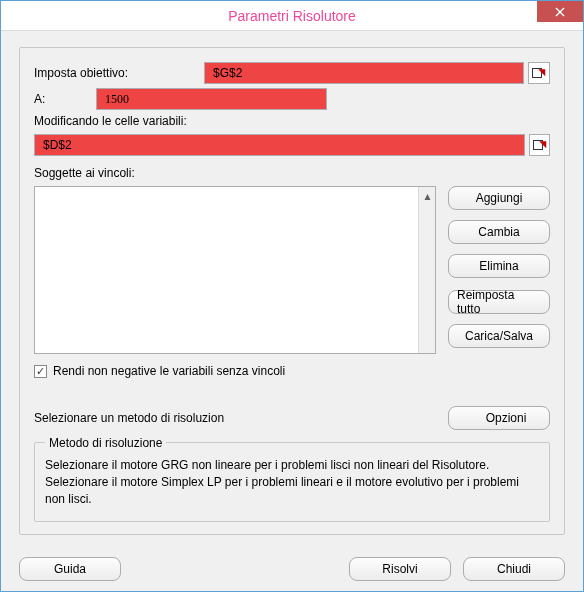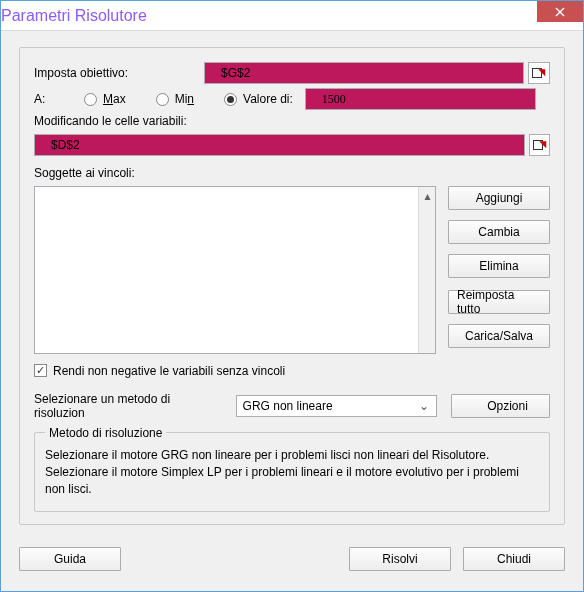--- a/index.html
+++ b/index.html
@@ -1,49 +1,49 @@
 <!DOCTYPE html>
 <html><head>
 <meta charset="utf-8">
 <style>
   * { box-sizing: border-box; font-family: "Segoe UI", Tahoma, sans-serif; font-size: 12px; }
   body { margin: 0; background: #fff; }
   .window { width: 584px; height: 592px; background: #f0f0f0; border: 1px solid #5aa1d6; position: relative; }
   .titlebar { height: 30px; background: #fff; display: flex; align-items: center; position: relative; border-bottom: 1px solid #dcdcdc; }
-  .titlebar-title { flex: 1; color: #8b5cf6; font-size: 16px; }
+  .titlebar-title { flex: 1; text-align: center; color: #ec4899; font-size: 14px; }
   .close-btn { width: 46px; height: 21px; background: #c75050; color: #fff; display: flex; align-items: center; justify-content: center; position: absolute; right: 0; top: 0; }
   .close-btn svg { width: 10px; height: 10px; }
   .content { padding: 16px 18px 12px 18px; }
   .panel { border: 1px solid #c9c9c9; border-radius: 2px; padding: 14px 14px 10px 14px; background: #f0f0f0; }
   .row { display: flex; align-items: center; margin-bottom: 4px; }
   .lbl { color: #000; }
   .lbl-obj { width: 170px; }
   .lbl-a { width: 50px; }
-  .input-text { background: #be185d; border: 1px solid #abadb3; height: 22px; padding: 2px 16px; color: #000; }
+  .input-text { background: #ef4444; border: 1px solid #abadb3; height: 22px; padding: 2px 8px; color: #000; }
   .input-obj { flex: 1; }
   .range-icon { width: 22px; height: 22px; border: 1px solid #abadb3; background: #fff; display: flex; align-items: center; justify-content: center; margin-left: 4px; }
   .range-icon-inner { width: 14px; height: 14px; position: relative; }
   .range-icon-inner .sheet { position: absolute; top: 2px; left: 0; width: 10px; height: 10px; background: #fff; border: 1px solid #333; }
   .range-icon-inner .arrow { position: absolute; top: 0; right: 0; width: 0; height: 0; border-left: 5px solid #c00; border-top: 5px solid transparent; border-bottom: 5px solid transparent; transform: rotate(-45deg); }
   .radio-group { display: flex; align-items: center; gap: 30px; }
   .radio-item { display: flex; align-items: center; gap: 6px; }
   .radio { width: 13px; height: 13px; border-radius: 50%; border: 1px solid #888; background: #fff; display: flex; align-items: center; justify-content: center; }
   .radio.checked::after { content: ""; width: 7px; height: 7px; border-radius: 50%; background: #333; display: block; }
   .input-val { width: 231px; margin-left: 12px; font-family: Liberation Serif, serif; }
   .section-lbl { margin-bottom: 6px; display: block; }
   .input-full { width: 100%; }
   .row2 { display: flex; align-items: center; margin-bottom: 10px; }
   .constraints-area { display: flex; gap: 12px; margin-bottom: 10px; }
   .listbox { flex: 1; height: 168px; background: #fff; border: 1px solid #abadb3; position: relative; }
   .scrollbar { width: 17px; height: 100%; background: #f0f0f0; border-left: 1px solid #dcdcdc; position: absolute; right: 0; top: 0; }
   .scroll-arrow { width: 17px; height: 17px; display: flex; align-items: center; justify-content: center; color: #606060;}
   .side-buttons { width: 102px; display: flex; flex-direction: column; gap: 10px; }
-  .btn { height: 24px; background: linear-gradient(#fdfdfd,#ececec); border: 1px solid #acacac; border-radius: 1px; display: flex; align-items: center; justify-content: center; cursor: default; color: #000; padding: 0 8px; }
+  .btn { height: 24px; background: linear-gradient(#fdfdfd,#ececec); border: 1px solid #acacac; border-radius: 8px; display: flex; align-items: center; justify-content: center; cursor: default; color: #000; padding: 0 8px; }
   .gap-extra { margin-top: 2px; }
-  .checkbox-row { display: flex; align-items: flex-start; gap: 6px; margin-bottom: 14px; margin-top: 4px; }
+  .checkbox-row { display: flex; align-items: flex-end; gap: 6px; margin-bottom: 28px; margin-top: 4px; }
   .checkbox { width: 13px; height: 13px; border: 1px solid #888; background: #fff; display: flex; align-items: center; justify-content: center; }
   .checkbox.checked::after { content: "✓"; font-size: 11px; color: #333; line-height: 1; }
   .select-row { display: flex; align-items: center; gap: 14px; margin-bottom: 12px; }
   .select-lbl { width: 196px; }
   .select { width: 210px; height: 22px; background: #fff; border: 1px solid #abadb3; display: flex; align-items: center; justify-content: space-between; padding: 0 4px 0 6px; }
   .select-arrow { width: 16px; text-align: center; color: #555; }
   .opts-btn { margin-left: auto; width: 102px; padding-left: 22px; }
   .method-box { border: 1px solid #c9c9c9; border-radius: 2px; padding: 6px 10px 10px 10px; position: relative; margin-bottom: 2px; height: 80px; }
   .method-box-title { position: relative; top: -13px; background: #f0f0f0; padding: 0 4px; display: inline-block; }
   .method-desc { margin-top: -6px; line-height: 1.4; color: #000; }
@@ -75,34 +75,20 @@
         <div class="range-icon">
           <div class="range-icon-inner">
               <div class="sheet"></div>
               <div class="arrow"></div>
             </div>
         </div>
       </div>
 
       <div class="row">
         <span class="lbl lbl-a">A:</span>
-        <div class="radio-group">
-          <div class="radio-item">
-            <span class="radio"></span>
-            <span><span class="underline-char">M</span>ax</span>
-          </div>
-          <div class="radio-item">
-            <span class="radio"></span>
-            <span>Mi<span class="underline-char">n</span></span>
-          </div>
-          <div class="radio-item">
-            <span class="radio checked"></span>
-            <span>Valore di:</span>
-          </div>
-        </div>
         <input class="input-text input-val" value="1500" style="">
       </div>
 
       <span class="section-lbl">Modificando le celle variabili:</span>
       <div class="row2">
         <input class="input-text input-full" value="$D$2" style="">
         <div class="range-icon">
           <div class="range-icon-inner">
               <div class="sheet"></div>
               <div class="arrow"></div>
@@ -136,24 +122,20 @@
         </div>
       </div>
 
       <div class="checkbox-row">
         <span class="checkbox checked"></span>
         <span>Rendi non negative le variabili senza vincoli</span>
       </div>
 
       <div class="select-row">
         <span class="select-lbl">Selezionare un metodo di risoluzion</span>
-        <div class="select">
-          <span>GRG non lineare</span>
-          <span class="select-arrow">⌄</span>
-        </div>
         <div class="btn opts-btn">
             <span>Opzioni</span>
           </div>
       </div>
 
       <div class="method-box">
         <span class="method-box-title">Metodo di risoluzione</span>
         <div class="method-desc">Selezionare il motore GRG non lineare per i problemi lisci non lineari del Risolutore. Selezionare il motore Simplex LP per i problemi lineari e il motore evolutivo per i problemi non lisci.</div>
       </div>
 

